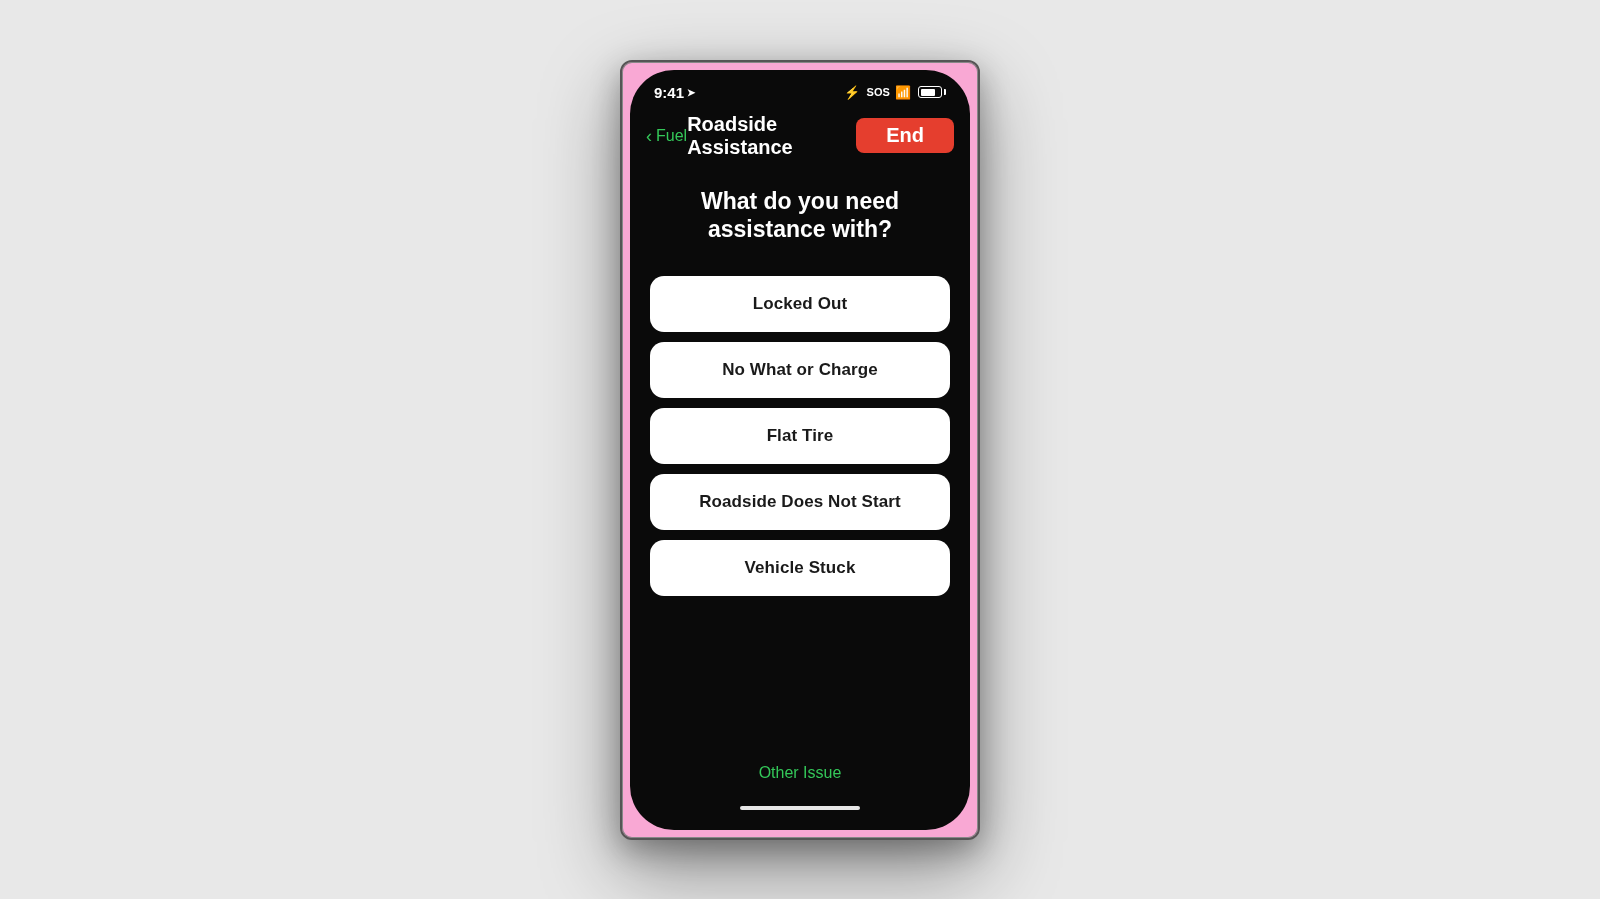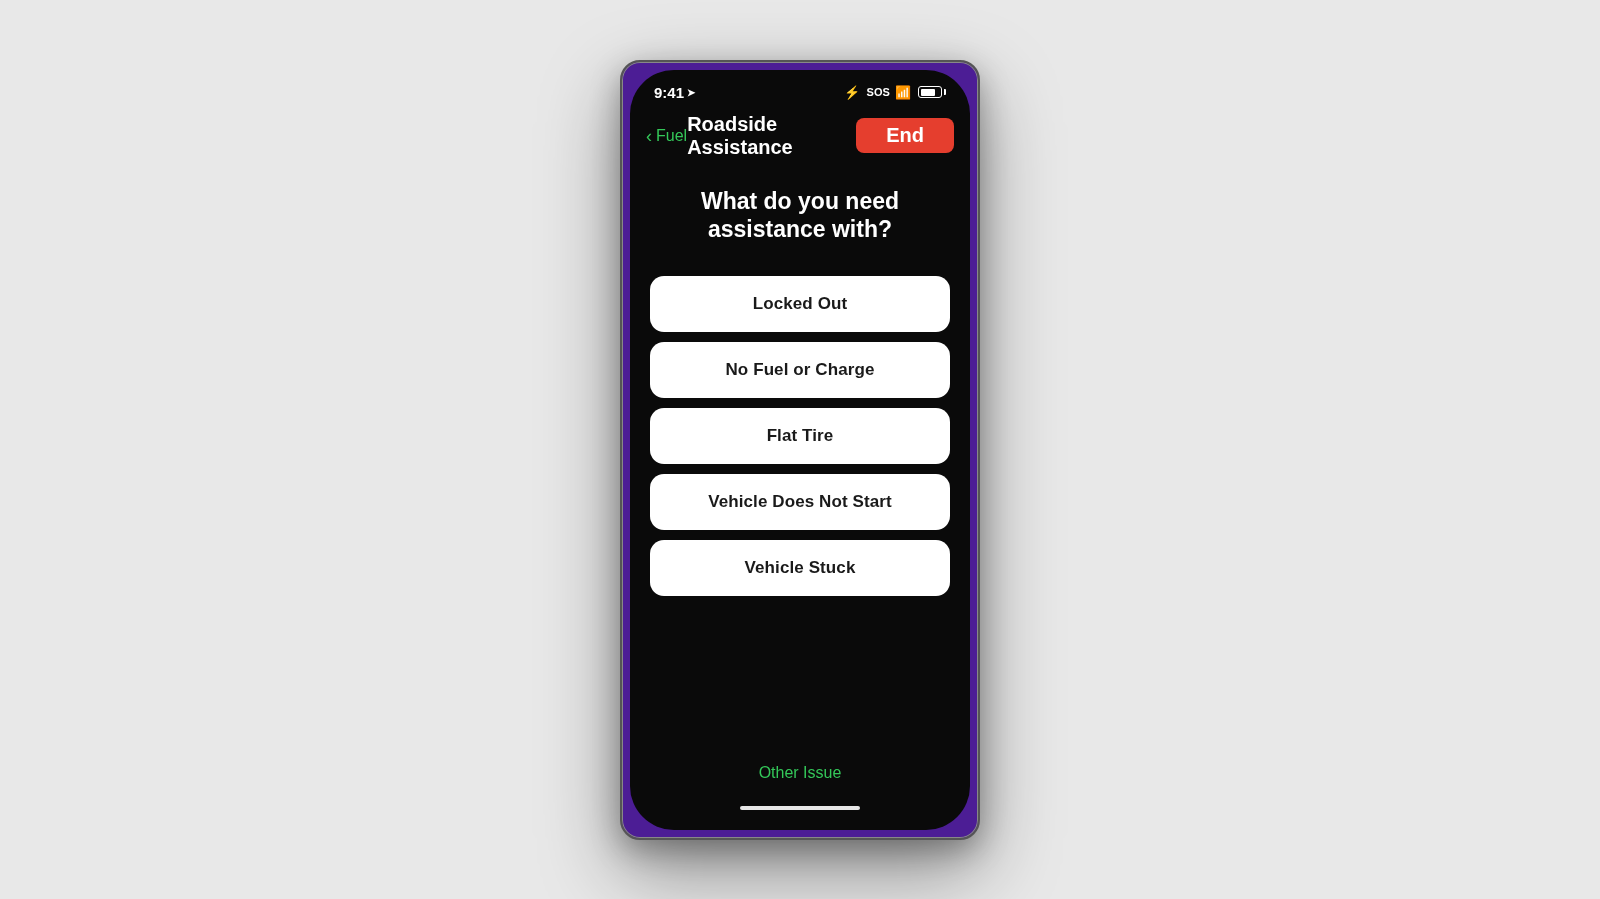--- a/index.html
+++ b/index.html
@@ -20,22 +20,22 @@
 
     .phone-wrapper {
       position: relative;
       width: 360px;
       height: 780px;
     }
 
     .phone-frame {
       position: absolute;
       inset: 0;
-      background: #4c1d95;
-      border-radius: 20px;
+      background: #f9a8d4;
+      border-radius: 12px;
       border: 2px solid #555;
       box-shadow:
         0 0 0 1px #888 inset,
         0 30px 80px rgba(0,0,0,0.4),
         0 10px 30px rgba(0,0,0,0.3);
       overflow: hidden;
     }
 
     
     .phone-frame::before {
@@ -279,23 +279,23 @@
         </button>
         <span class="nav-title">Roadside Assistance</span>
         <button class="end-btn">End</button>
       </div>
 
       <div class="main-content">
         <h1 class="question-heading">What do you need assistance with?</h1>
 
         <div class="options-list">
           <button class="option-btn">Locked Out</button>
-          <button class="option-btn">No Fuel or Charge</button>
+          <button class="option-btn">No What or Charge</button>
           <button class="option-btn">Flat Tire</button>
-          <button class="option-btn">Vehicle Does Not Start</button>
+          <button class="option-btn">Roadside Does Not Start</button>
           <button class="option-btn">Vehicle Stuck</button>
         </div>
       </div>
 
       <div class="bottom-area">
         <button class="other-issue-btn">Other Issue</button>
         <div class="home-indicator"></div>
       </div>
 
     </div>

